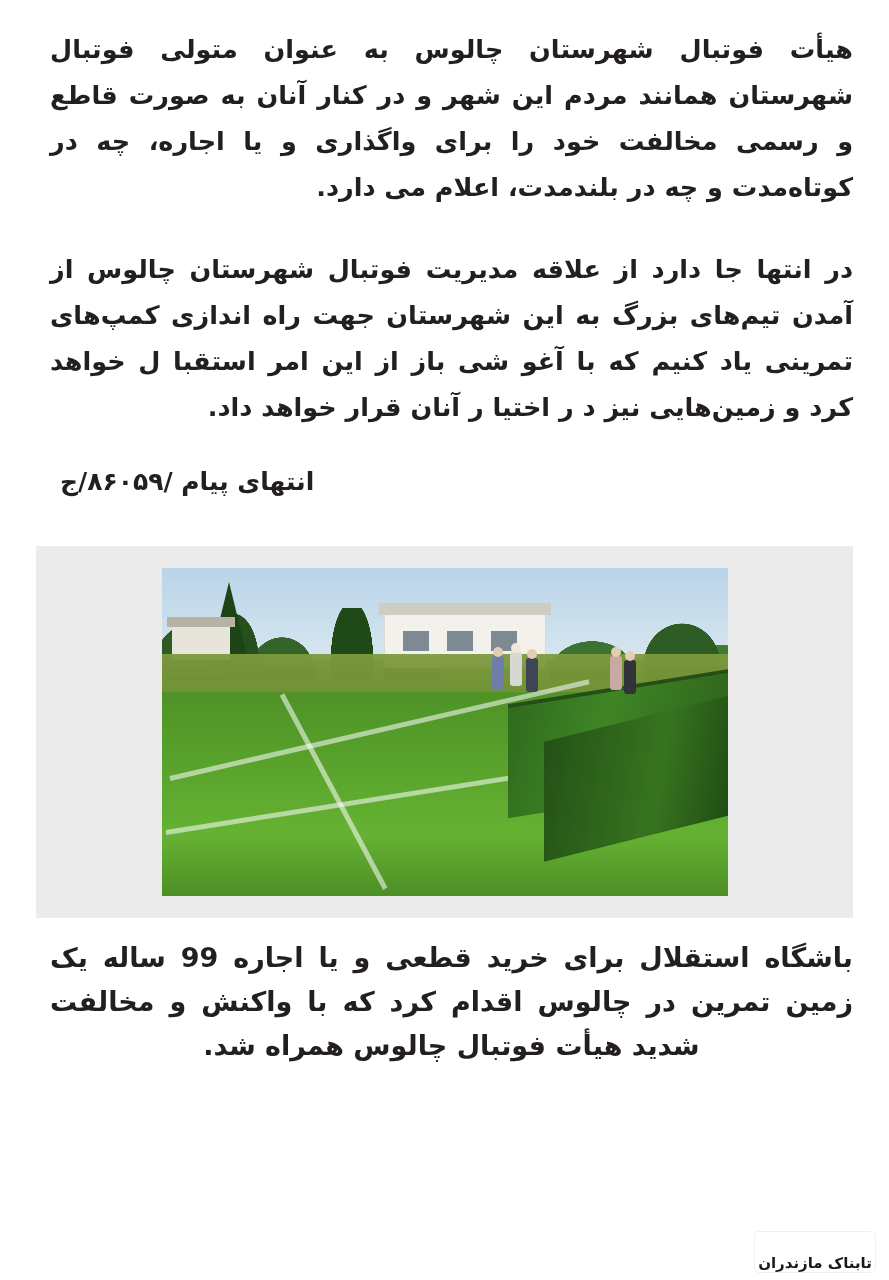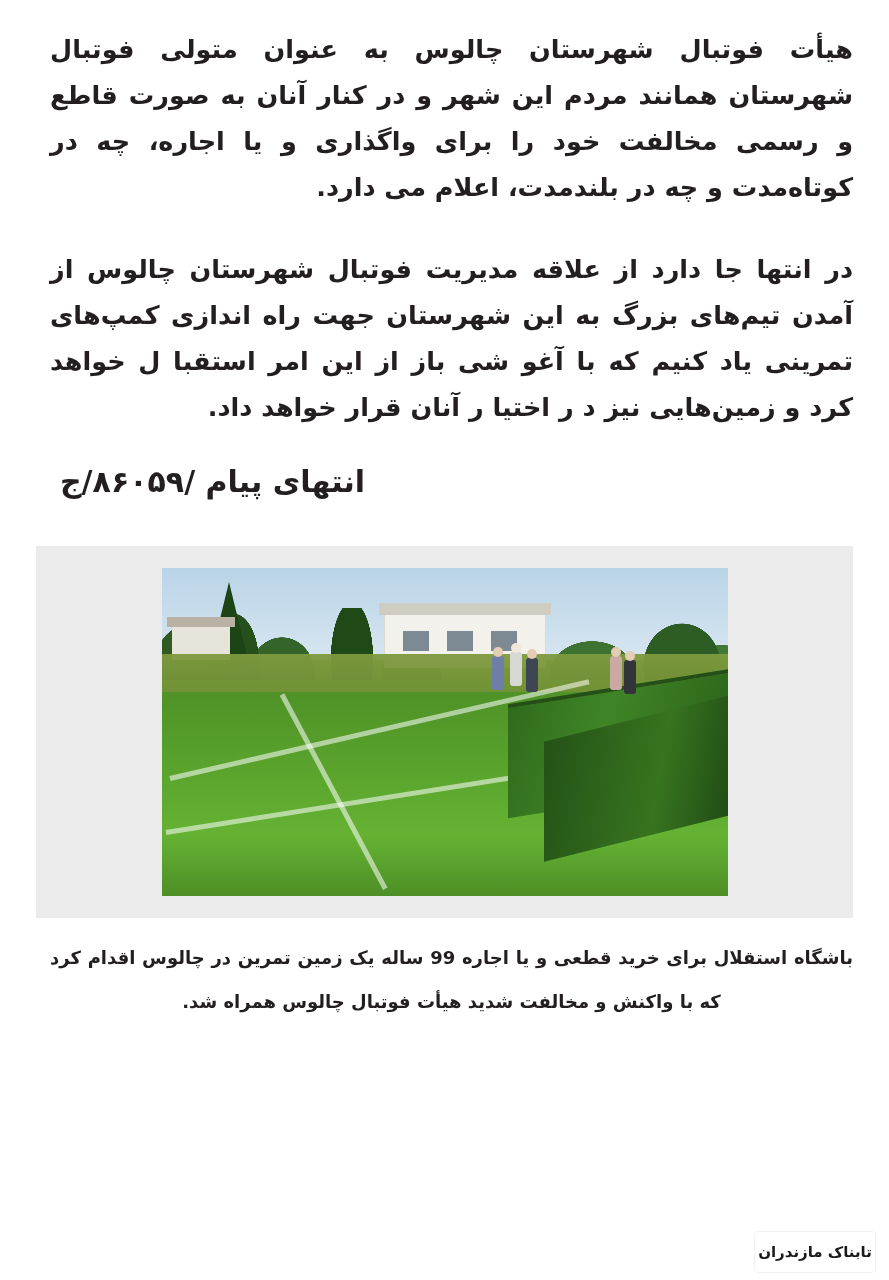--- a/index.html
+++ b/index.html
@@ -37,21 +37,21 @@
     letter-spacing: 0px;
   }
   .para.p2 {
     margin-top: 36px;
     text-align-last: right;
   }
   .signature {
     direction: rtl;
     text-align: left;
     color: #231f20;
-    font-size: 30px;
+    font-size: 25px;
     font-weight: 700;
     line-height: 44px;
     margin: 30px 0 0 0;
     padding-left: 10px;
   }
   .figure {
     margin: 42px 0 0 0;
     background: #ebebeb;
     width: 817px;
     height: 372px;
@@ -212,35 +212,35 @@
   .w2:before { background: #f1e7d8; }
   .w3 { left: 364px; top: 90px; background: #3e4654; }
   .w4 { left: 448px; top: 88px; background: #caa9a2; }
   .w5 { left: 462px; top: 92px; background: #33343a; }
 
   .caption {
     direction: rtl;
     text-align: justify;
     text-align-last: center;
     color: #231f20;
-    font-size: 18px;
+    font-size: 27px;
     line-height: 44px;
     font-weight: 700;
     margin: 18px 0 0 0;
   }
   .watermark {
     position: absolute;
     right: 14px;
     bottom: 8px;
     width: 120px;
     height: 40px;
     background: #ffffff;
     border-radius: 4px;
     display: flex;
-    align-items: center;
+    align-items: flex-end;
     justify-content: center;
     box-shadow: 0 0 0 1px rgba(0,0,0,.06);
   }
   .watermark .wm-text {
     font-size: 15px;
     font-weight: 700;
     color: #1a1a1a;
     direction: rtl;
   }
 </style>

